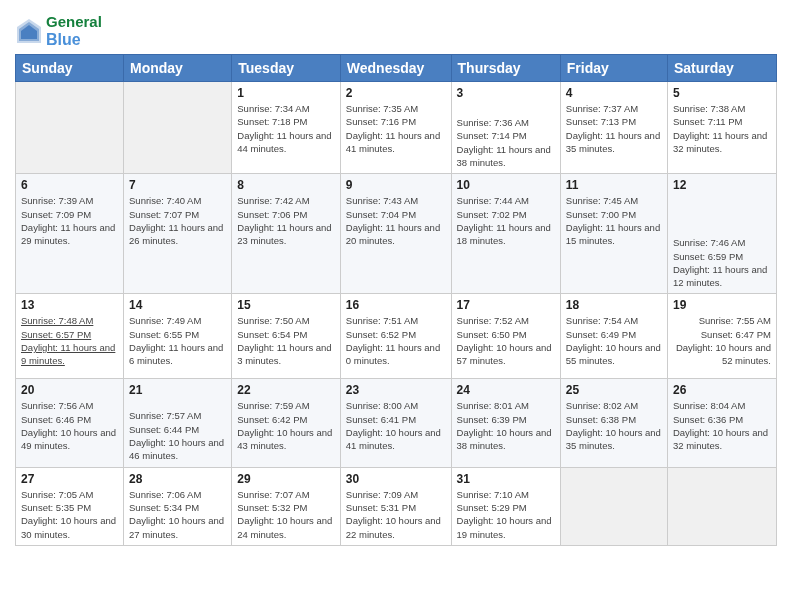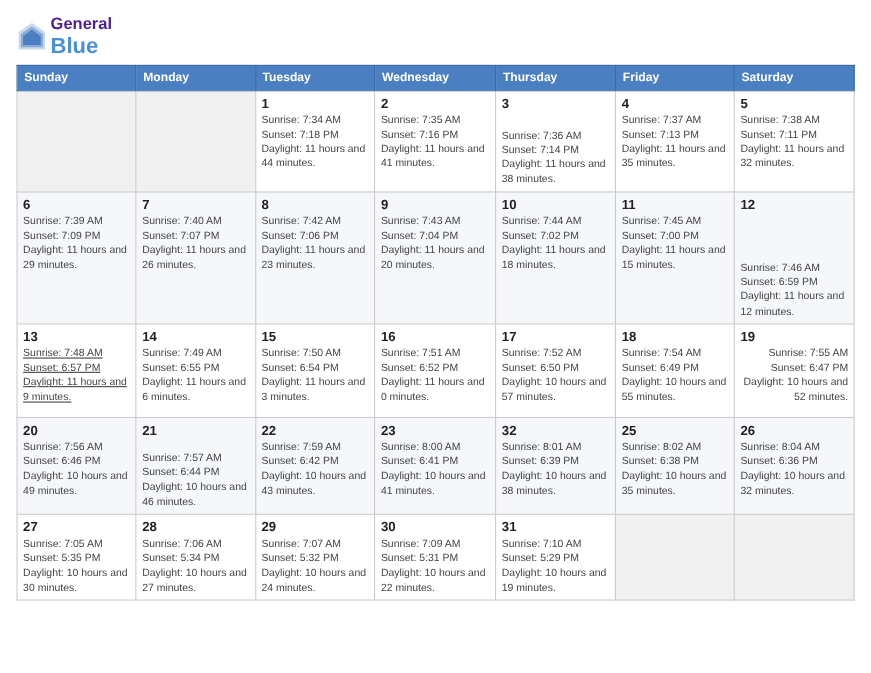--- a/index.html
+++ b/index.html
@@ -46,21 +46,21 @@
     .calendar {
       width: 100%;
       border-collapse: collapse;
       font-size: 10px;
     }
     .calendar th {
       background: #4a7fc1;
       color: #fff;
       text-align: left;
       padding: 5px 6px;
-      font-size: 11px;
+      font-size: 14px;
       font-weight: bold;
       border: 1px solid #3a6aaa;
     }
     .calendar td {
       border: 1px solid #ccc;
       vertical-align: top;
       padding: 4px 5px;
       width: 113px;
       min-height: 80px;
       background: #fff;
@@ -94,22 +94,22 @@
 
 <div class="container">
   <div class="header-row">
     <div class="logo">
       <svg class="logo-icon" viewBox="0 0 28 28">
         <polygon points="14,2 26,10 26,26 2,26 2,10" fill="#4a7fc1" opacity="0.3"></polygon>
         <polygon points="14,5 24,12 24,24 4,24 4,12" fill="#4a7fc1" opacity="0.5"></polygon>
         <polygon points="14,8 22,14 22,22 6,22 6,14" fill="#4a7fc1"></polygon>
       </svg>
       <div>
-        <div style="font-size:15px;font-weight:bold;color:#4c1d95;line-height:1.1;">General</div>
-        <div style="font-size:20px;font-weight:bold;color:#4a90d9;line-height:1.1;">Blue</div>
+        <div style="font-size:15px;font-weight:bold;color:#15803d;line-height:1.1;">General</div>
+        <div style="font-size:16px;font-weight:bold;color:#4a90d9;line-height:1.1;">Blue</div>
       </div>
     </div>
     <div class="title-area">
       <div class="month-title"></div>
       <div class="location"></div>
     </div>
   </div>
 
   <table class="calendar">
     <thead>
@@ -265,21 +265,21 @@
 Sunset: 6:42 PM
 Daylight: 10 hours and 43 minutes.</div>
           </td>
           <td>
             <div class="day-number">23</div>
             <div class="day-info" style="white-space: pre-line;">Sunrise: 8:00 AM
 Sunset: 6:41 PM
 Daylight: 10 hours and 41 minutes.</div>
           </td>
           <td>
-            <div class="day-number">32</div>
+            <div class="day-number">24</div>
             <div class="day-info" style="white-space: pre-line;">Sunrise: 8:01 AM
 Sunset: 6:39 PM
 Daylight: 10 hours and 38 minutes.</div>
           </td>
           <td>
             <div class="day-number">25</div>
             <div class="day-info" style="white-space: pre-line;">Sunrise: 8:02 AM
 Sunset: 6:38 PM
 Daylight: 10 hours and 35 minutes.</div>
           </td>

